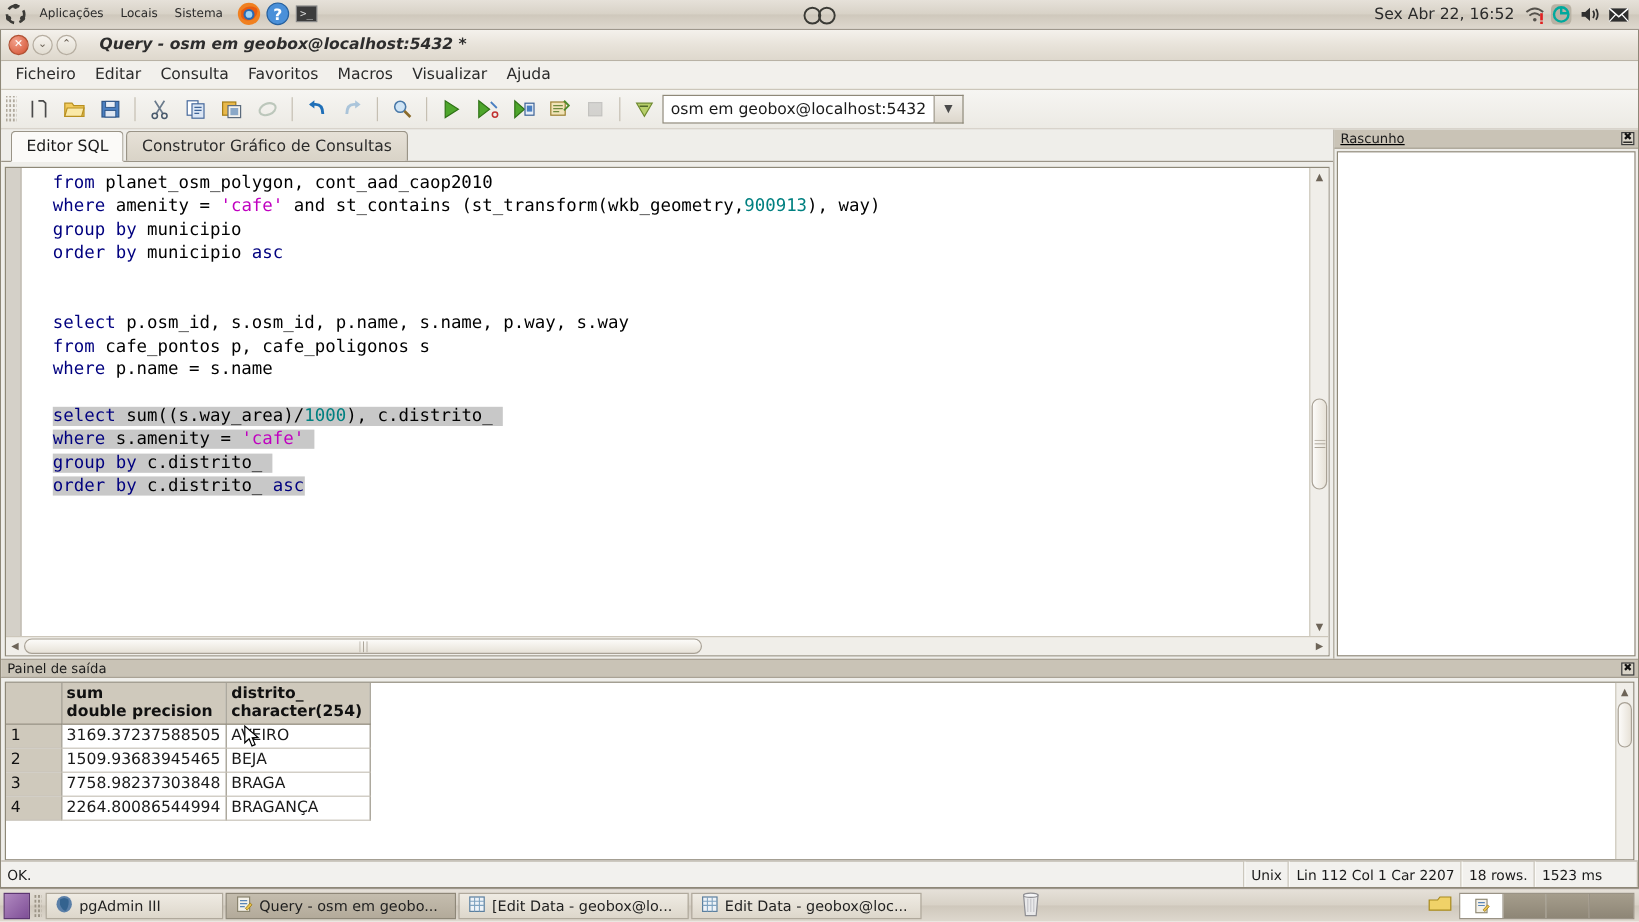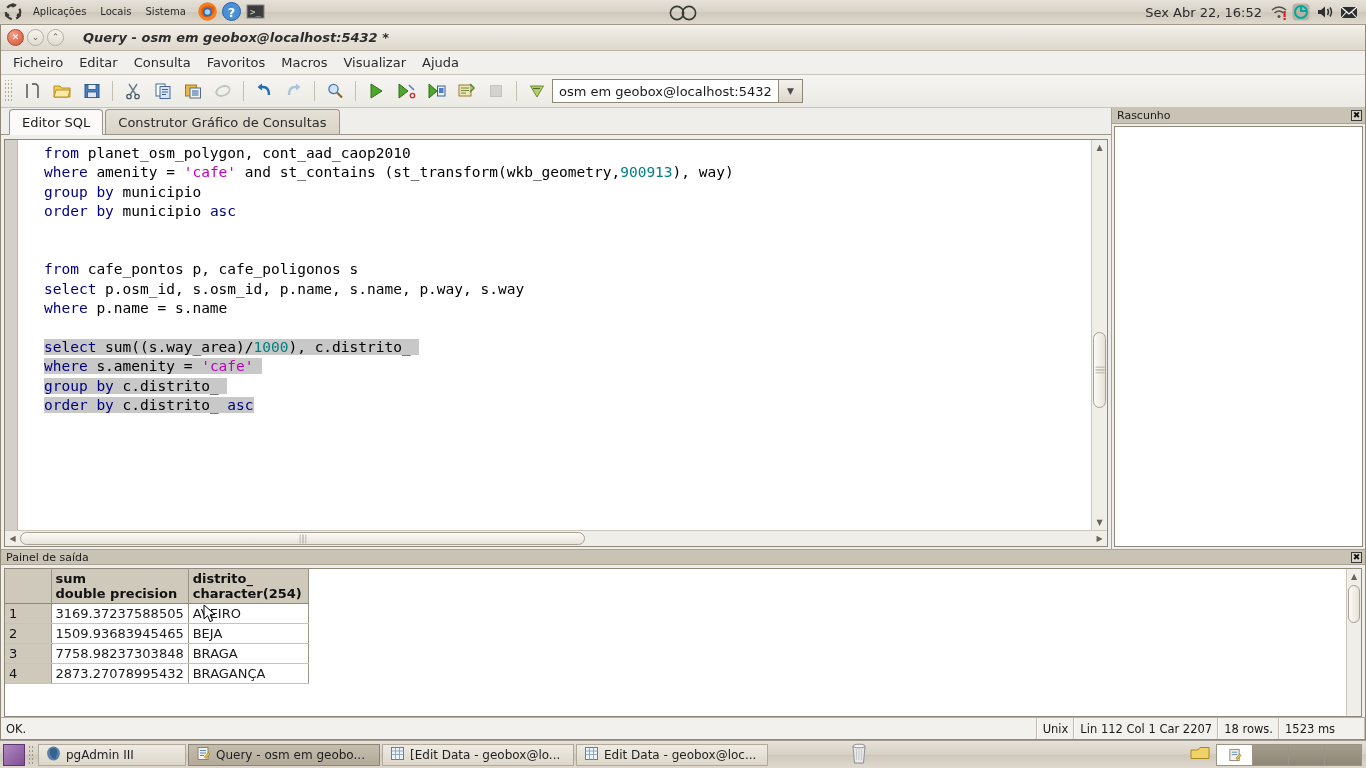--- a/index.html
+++ b/index.html
@@ -213,20 +213,21 @@
     background-size: 100% 3px;
   }
 
   
   #rascunho {
     flex: 1 1 auto; min-width: 0;
     background: #efeeea;
     border-left: 1px solid #a9a295;
     display: flex; flex-direction: column;
     padding: 0;
+    text-decoration: underline;
   }
   #rasc-head {
     height: 16px; flex: none;
     background: #c9c3b6;
     display: flex; align-items: center; justify-content: space-between;
     padding: 0 3px 0 5px;
     font-size: 11px; color: #1b1b1b;
     border-bottom: 1px solid #a9a295;
   }
   .panel-close {
@@ -582,22 +583,22 @@
         <div id="editorframe">
           <div id="editorbody">
             <div id="gutter"></div>
             <div id="editortext">
                 <div class="codeline"><span><span class="kw">from</span><span> planet_osm_polygon, cont_aad_caop2010</span></span></div>
                 <div class="codeline"><span><span class="kw">where</span><span> amenity = </span><span class="str">'cafe'</span><span> and st_contains (st_transform(wkb_geometry,</span><span class="num">900913</span><span>), way)</span></span></div>
                 <div class="codeline"><span><span class="kw">group</span><span> </span><span class="kw">by</span><span> municipio</span></span></div>
                 <div class="codeline"><span><span class="kw">order</span><span> </span><span class="kw">by</span><span> municipio </span><span class="kw">asc</span></span></div>
                 <div class="codeline">&nbsp;</div>
                 <div class="codeline">&nbsp;</div>
+                <div class="codeline"><span><span class="kw">select</span><span> p.osm_id, s.osm_id, p.name, s.name, p.way, s.way</span></span></div>
                 <div class="codeline"><span><span class="kw">from</span><span> cafe_pontos p, cafe_poligonos s</span></span></div>
-                <div class="codeline"><span><span class="kw">select</span><span> p.osm_id, s.osm_id, p.name, s.name, p.way, s.way</span></span></div>
                 <div class="codeline"><span><span class="kw">where</span><span> p.name = s.name</span></span></div>
                 <div class="codeline">&nbsp;</div>
                 <div class="codeline"><span class="sel"><span class="kw">select</span><span> sum((s.way_area)/</span><span class="num">1000</span><span>), c.distrito_ </span></span></div>
                 <div class="codeline"><span class="sel"><span class="kw">where</span><span> s.amenity = </span><span class="str">'cafe'</span><span> </span></span></div>
                 <div class="codeline"><span class="sel"><span class="kw">group</span><span> </span><span class="kw">by</span><span> c.distrito_ </span></span></div>
                 <div class="codeline"><span class="sel"><span class="kw">order</span><span> </span><span class="kw">by</span><span> c.distrito_ </span><span class="kw">asc</span></span></div>
               </div>
             <div id="vscroll">
               <div class="sb-arrow">▲</div>
               <div id="vthumb" style="top:192px;height:76px;">
@@ -661,21 +662,21 @@
               <td class="cell">1509.93683945465</td>
               <td class="cell">BEJA</td>
             </tr>
             <tr>
               <td class="rownum">3</td>
               <td class="cell">7758.98237303848</td>
               <td class="cell">BRAGA</td>
             </tr>
             <tr>
               <td class="rownum">4</td>
-              <td class="cell">2873.27078995432</td>
+              <td class="cell">2264.80086544994</td>
               <td class="cell">BRAGANÇA</td>
             </tr>
           </tbody>
         </table>
       </div>
       <div id="gridvscroll">
         <div class="sb-arrow">▲</div>
         <div style="position:absolute;left:1px;top:16px;width:12px;height:38px;background:linear-gradient(to right,#fcfbf9,#e7e2d8);border:1px solid #a8a195;border-radius:6px;"></div>
       </div>
     </div>

